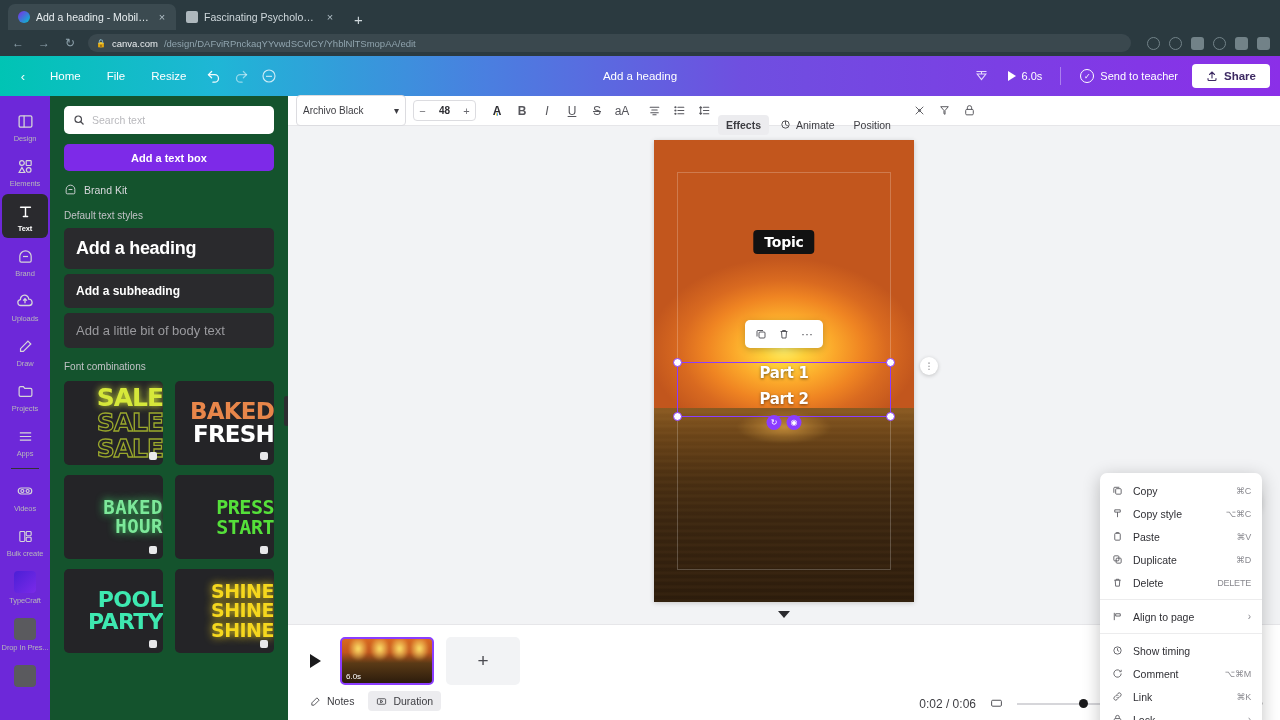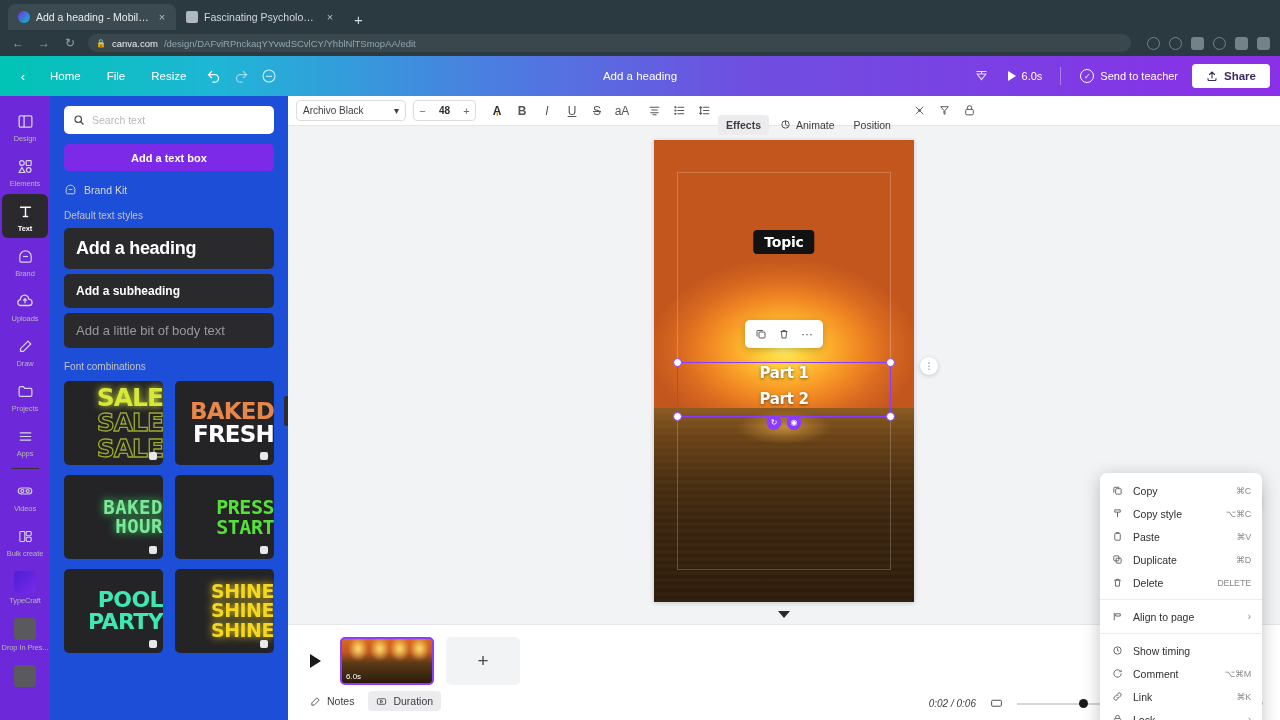--- a/index.html
+++ b/index.html
@@ -69,21 +69,21 @@
   .rail-item { width: 46px; padding: 7px 0 5px; display: flex; flex-direction: column; align-items: center; gap: 3px; border-radius: 6px; }
   .rail-item.active { background: #2a2a2e; }
   .rail-ico { width: 20px; height: 20px; display: flex; align-items: center; justify-content: center; color: #d6d6d8; }
   .rail-label { font-size: 7.5px; color: #b6b6ba; filter: blur(0.4px); white-space: nowrap; letter-spacing: -.1px; }
   .rail-sep { width: 28px; height: 1px; background: #333336; margin: 4px 0; }
   .rail-thumb { width: 22px; height: 22px; border-radius: 4px; }
   .thumb-purple { background: linear-gradient(135deg,#4b1fd6,#7a2ae8); }
   .thumb-gray { background: #5a5a5e; }
 
   
-  .panel { width: 238px; background: #1d4ed8; padding: 10px 14px 0; flex: 0 0 238px; position: relative; overflow: hidden; }
+  .panel { width: 238px; background: #14532d; padding: 10px 14px 0; flex: 0 0 238px; position: relative; overflow: hidden; }
   .search-box {
     height: 28px; background: #fff; border-radius: 5px; display: flex; align-items: center;
     gap: 7px; padding: 0 9px; margin-bottom: 10px;
   }
   .search-ph { font-size: 10.5px; color: #b9b9bd; filter: blur(0.6px); }
   .add-textbox-btn {
     height: 27px; background: #7d2ae8; border-radius: 5px; color: #fff;
     font-size: 11px; font-weight: bold; display: flex; align-items: center; justify-content: center;
     margin-bottom: 12px; filter: blur(0.25px);
   }
@@ -111,21 +111,21 @@
   .shine { color: #f5d71e; font-size: 19px; font-weight: bold; font-family: "DejaVu Sans", sans-serif; text-shadow: 0 0 9px #f5d71e; letter-spacing: -.5px; }
   .panel-handle { position: absolute; right: -1px; top: 300px; width: 5px; height: 30px; background: #2d2d31; border-radius: 3px; }
 
   
   .editor { flex: 1; display: flex; flex-direction: column; background: #f2f3f5; position: relative; }
   .tool-toolbar {
     height: 30px; background: #fff; display: flex; align-items: center;
     gap: 3px; padding: 0 8px; border-bottom: 1px solid #e6e6e9;
   }
   .font-select {
-    width: 110px; height: 21px; border: 1px solid #dcdce0; border-radius: 4px;
+    width: 110px; height: 31px; border: 1px solid #dcdce0; border-radius: 4px;
     display: flex; align-items: center; justify-content: space-between;
     padding: 0 6px; font-size: 10px; color: #3d3d42; filter: blur(0.3px);
   }
   .size-group { display: flex; align-items: center; border: 1px solid #dcdce0; border-radius: 4px; height: 21px; margin-left: 4px; }
   .size-btn { width: 17px; text-align: center; font-size: 11px; color: #6a6a70; }
   .size-val { width: 27px; text-align: center; font-size: 10px; color: #2f2f34; font-weight: bold; }
   .tb-ico {
     width: 22px; height: 22px; display: flex; align-items: center; justify-content: center;
     font-size: 12px; color: #56565c; border-radius: 4px; filter: blur(0.2px);
   }
@@ -221,21 +221,21 @@
   }
   .tl-dur { position: absolute; left: 4px; bottom: 2px; font-size: 8px; color: #fff; z-index: 2; filter: blur(.4px); }
   .tl-add {
     width: 74px; height: 48px; border-radius: 5px; background: #f2f3f5;
     display: flex; align-items: center; justify-content: center; font-size: 19px; color: #4a4a50;
   }
   .tl-bottom { display: flex; align-items: center; gap: 6px; margin-top: 4px; }
   .tl-chip { display: flex; align-items: center; gap: 6px; font-size: 10.5px; color: #3d3d42; padding: 4px 8px; border-radius: 4px; filter: blur(0.3px); }
   .tl-chip.on { background: #ececef; }
   .status-right { position: absolute; right: 14px; bottom: 8px; display: flex; align-items: center; gap: 12px; }
-  .time-txt { font-size: 10px; color: #3d3d42; filter: blur(0.3px); font-style: italic; }
+  .time-txt { font-size: 12px; color: #3d3d42; filter: blur(0.3px); }
   .zoom-slider { width: 130px; height: 2px; background: #d6d6da; position: relative; }
   .zoom-knob { position: absolute; left: 62px; top: -4px; width: 9px; height: 9px; background: #1a1a1c; border-radius: 50%; }
   .zoom-pct { font-size: 10px; color: #3d3d42; filter: blur(0.4px); }
   .st-ico { width: 17px; height: 17px; display: flex; align-items: center; justify-content: center; font-size: 12px; color: #4a4a50; }
   svg { display: block; }
 </style>
 </head>
 <body>
 
 <div class="browser-chrome">

